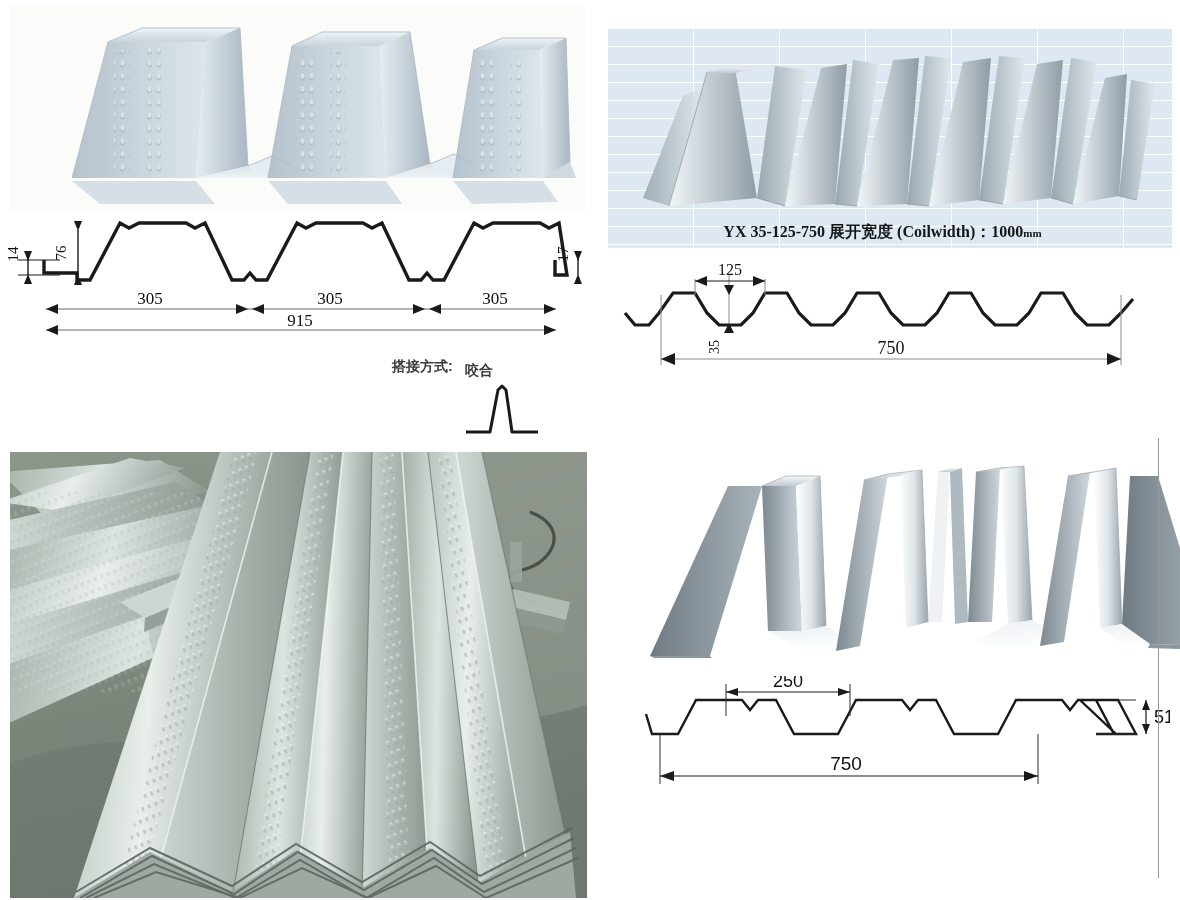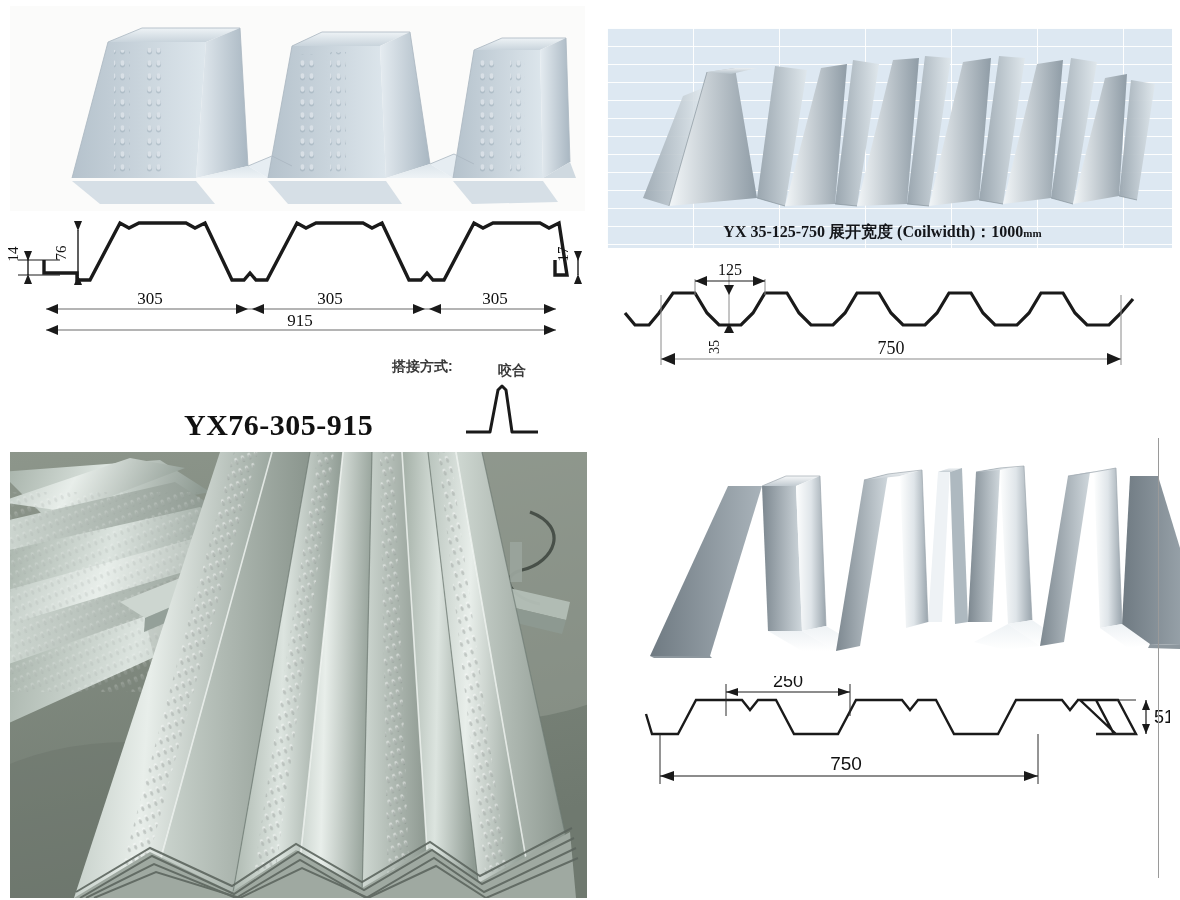--- a/index.html
+++ b/index.html
@@ -25,21 +25,21 @@
   svg{display:block;}
   .cap{position:absolute;white-space:nowrap;}
 
   
   #tl-photo{left:10px;top:6px;width:575px;height:205px;background:#fbfbfa;}
   #tl-title{
     left:184px;top:408px;font-size:30px;font-weight:bold;
     letter-spacing:0.5px;color:#111;font-family:"Liberation Serif",serif;
   }
   #tl-lap{left:360px;top:358px;font-size:14px;color:#3a3a3a;font-weight:bold;margin-left:32px;}
-  #tl-bite{left:498px;top:362px;font-size:14px;color:#3a3a3a;font-weight:bold;}
+  #tl-bite{left:465px;top:362px;font-size:14px;color:#3a3a3a;font-weight:bold;}
 
   
   #tr-photo{left:7px;top:28px;width:565px;height:220px;
             background:#eef3f8;}
   .tilebg{position:absolute;inset:0;
           background-image:
             linear-gradient(to bottom,rgba(255,255,255,.95) 1.5px,transparent 1.5px),
             linear-gradient(to right,rgba(255,255,255,.95) 1.5px,transparent 1.5px);
           background-size:100% 18px, 86px 100%;
           background-color:#dde8f2;}
@@ -191,21 +191,20 @@
       <text class="dimtxt" x="300" y="121" font-size="17" fill="#111" text-anchor="middle">915</text>
     </svg>
 
     <div class="cap" id="tl-lap">搭接方式:</div>
     <div class="cap" id="tl-bite">咬合</div>
 
     <svg style="position:absolute;left:462px;top:382px;" width="80" height="58" viewBox="0 0 80 58">
       <path d="M4,50 L28,50 L36,8 L40,4 L44,8 L50,50 L76,50" fill="none" stroke="#1a1a1a" stroke-width="3" stroke-linejoin="round"></path>
     </svg>
 
-    <div class="cap" id="tl-title">YX76-305-915</div>
   </div>
 
   <div class="quad" id="q-tr">
 
     <div class="photo" id="tr-photo">
       <div class="tilebg"></div>
       <svg style="position:absolute;left:0;top:0;" width="565" height="220" viewBox="0 0 565 220">
         <defs>
           <linearGradient id="trA" x1="0" y1="0" x2="1" y2="0">
             <stop offset="0" stop-color="#9aa6af"></stop>

